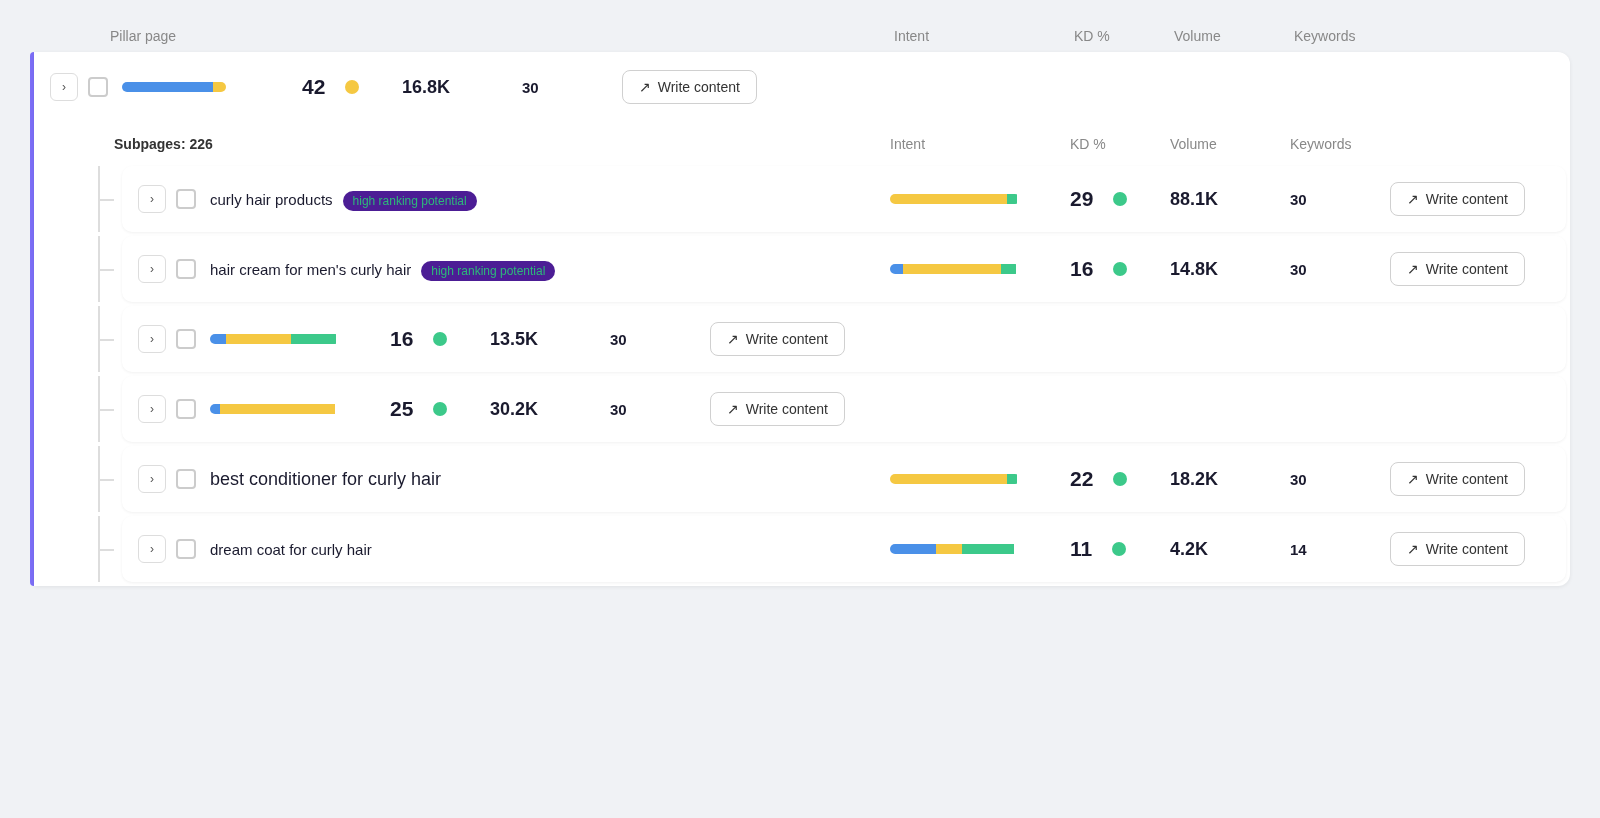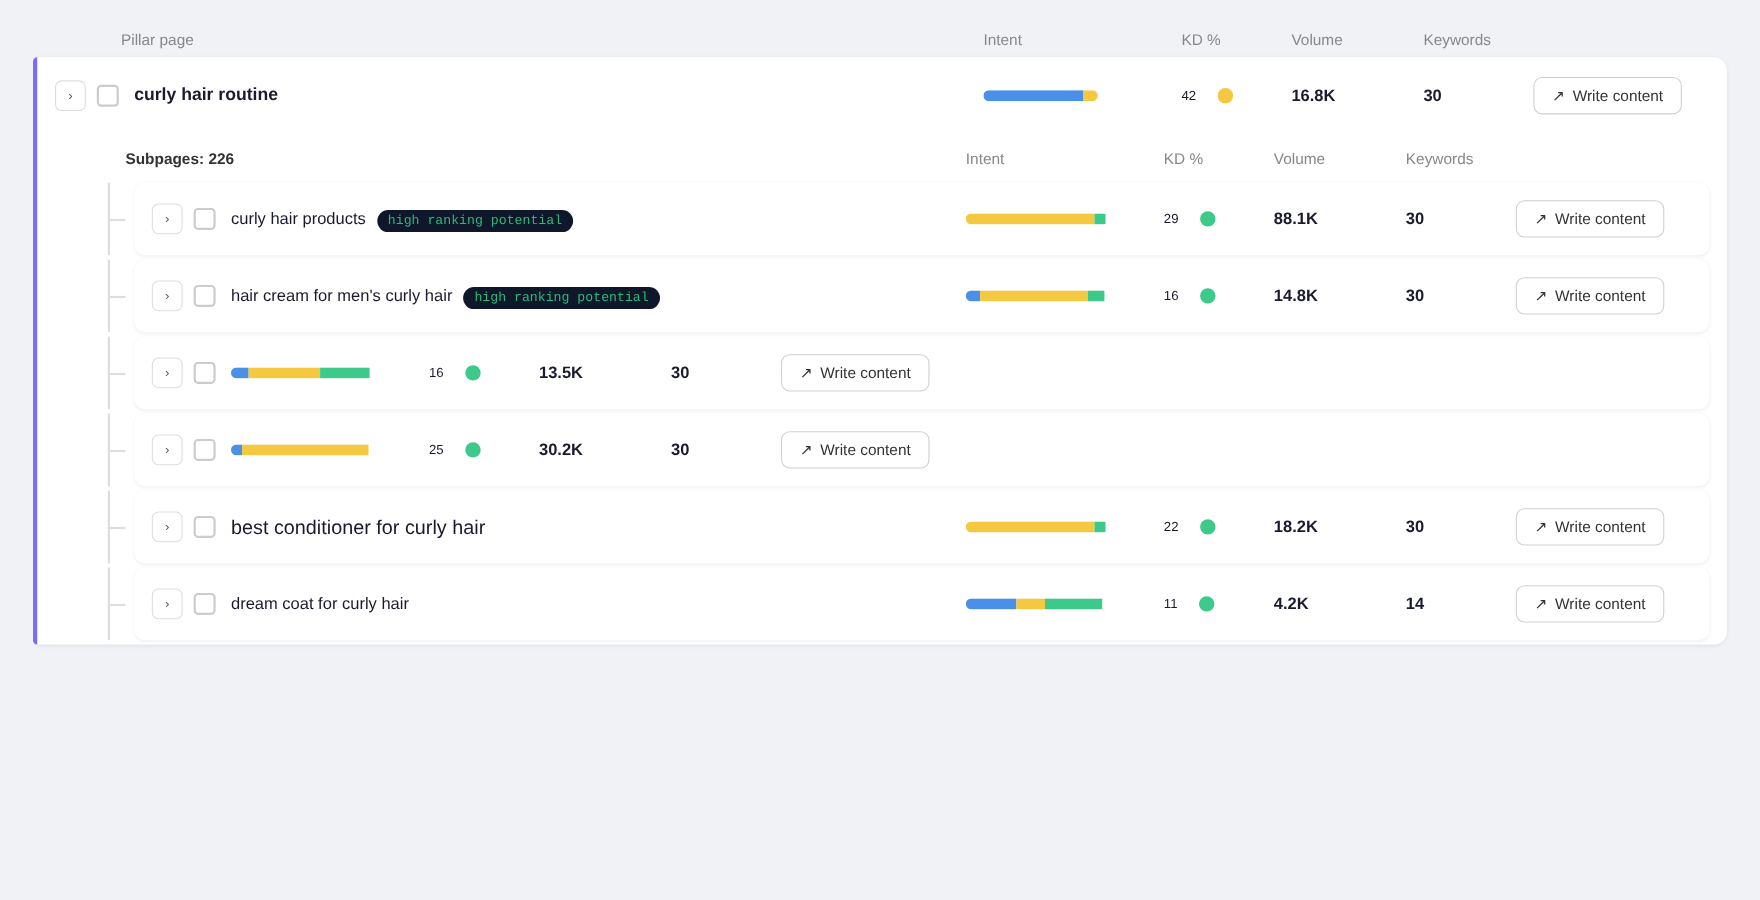--- a/index.html
+++ b/index.html
@@ -58,60 +58,59 @@
       background: white;
       cursor: pointer;
     }
     .page-title {
       flex: 1;
       font-size: 16px;
       font-weight: 600;
       color: #1a1a2e;
     }
     .badge-high {
-      background: #0f172a;
+      background: #4c1d95;
       color: #2db87a;
       font-size: 12px;
       font-weight: 500;
       border-radius: 20px;
       padding: 3px 10px;
       margin-left: 10px;
       white-space: nowrap;
-      font-family: Liberation Mono, monospace;
     }
     .intent-bar-wrapper {
       width: 180px;
       display: flex;
       align-items: center;
       gap: 0;
     }
     .intent-bar {
       height: 10px;
       border-radius: 5px;
       display: flex;
       overflow: hidden;
     }
     .kd-cell {
       width: 100px;
       display: flex;
       align-items: center;
       gap: 20px;
-      font-weight: 400;
-      font-size: 12px;
+      font-weight: 700;
+      font-size: 21px;
     }
     .kd-dot {
       width: 14px;
       height: 14px;
       border-radius: 50%;
       flex-shrink: 0;
     }
     .volume-cell {
       width: 120px;
       font-weight: 600;
-      font-size: 15px;
+      font-size: 18px;
     }
     .keywords-cell {
       width: 100px;
       font-weight: 600;
       font-size: 15px;
     }
     .action-cell {
       width: 160px;
     }
     .write-btn {
@@ -125,21 +124,21 @@
       font-size: 14px;
       font-weight: 500;
       color: #333;
       cursor: pointer;
       white-space: nowrap;
     }
 
     
     .subpages-section {
       margin-left: 0;
-      padding: 0 16px 0 30px;
+      padding: 0 4px 0 30px;
     }
     .subpages-header {
       display: flex;
       align-items: center;
       padding: 14px 16px 14px 50px;
       color: #888;
       font-size: 14px;
       font-weight: 500;
       background: white;
       border-radius: 0 0 0 0;
@@ -227,21 +226,20 @@
     <div class="header-keywords">Keywords</div>
     <div class="header-action"></div>
   </div>
 
   <div class="pillar-outer">
     <div class="left-bar"></div>
     <div class="pillar-content">
       <div class="pillar-row">
         <button class="expand-btn">›</button>
         <div class="checkbox"></div>
-        <div class="page-title">curly hair routine</div>
         <div class="intent-bar-wrapper">
           <div class="intent-bar" style="width:130px;">
             <div style="background:#4a90e8; width:70%; height:10px;"></div>
             <div style="background:#f5c842; width:10%; height:10px; border-radius:0 5px 5px 0;"></div>
           </div>
         </div>
         <div class="kd-cell">
           <span>42</span>
           <span class="kd-dot" style="background:#f5c842;"></span>
         </div>

